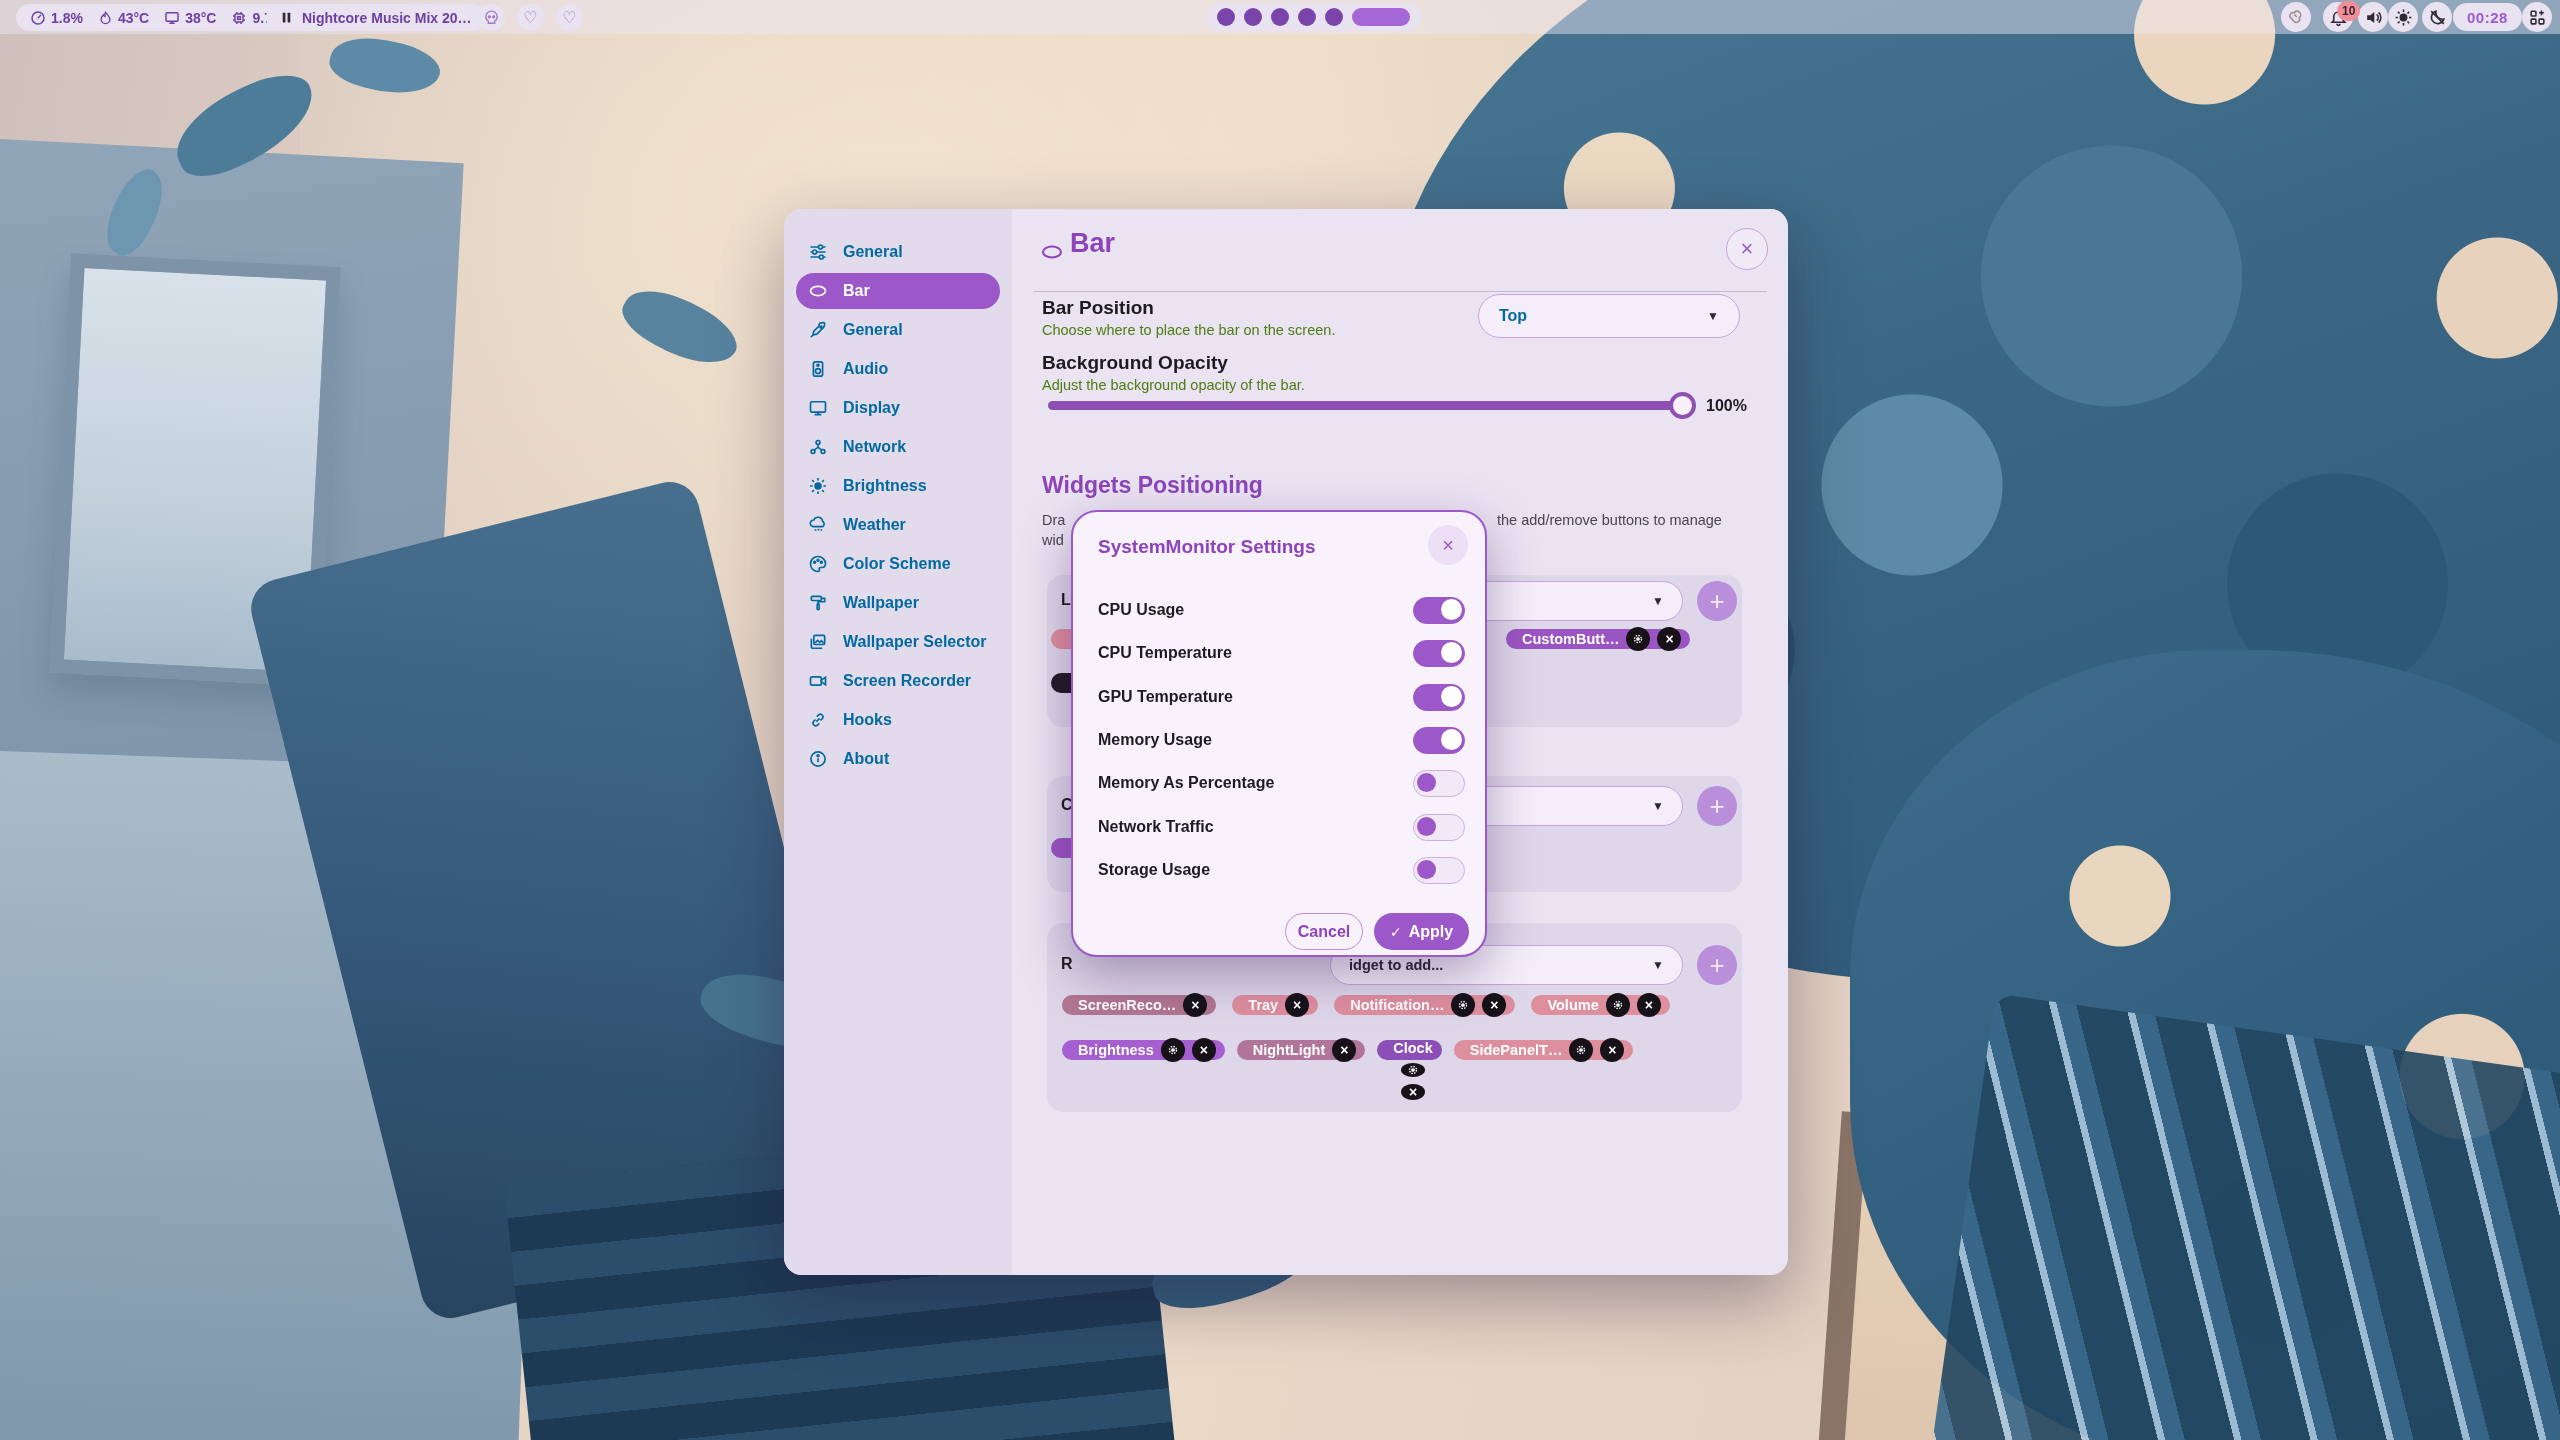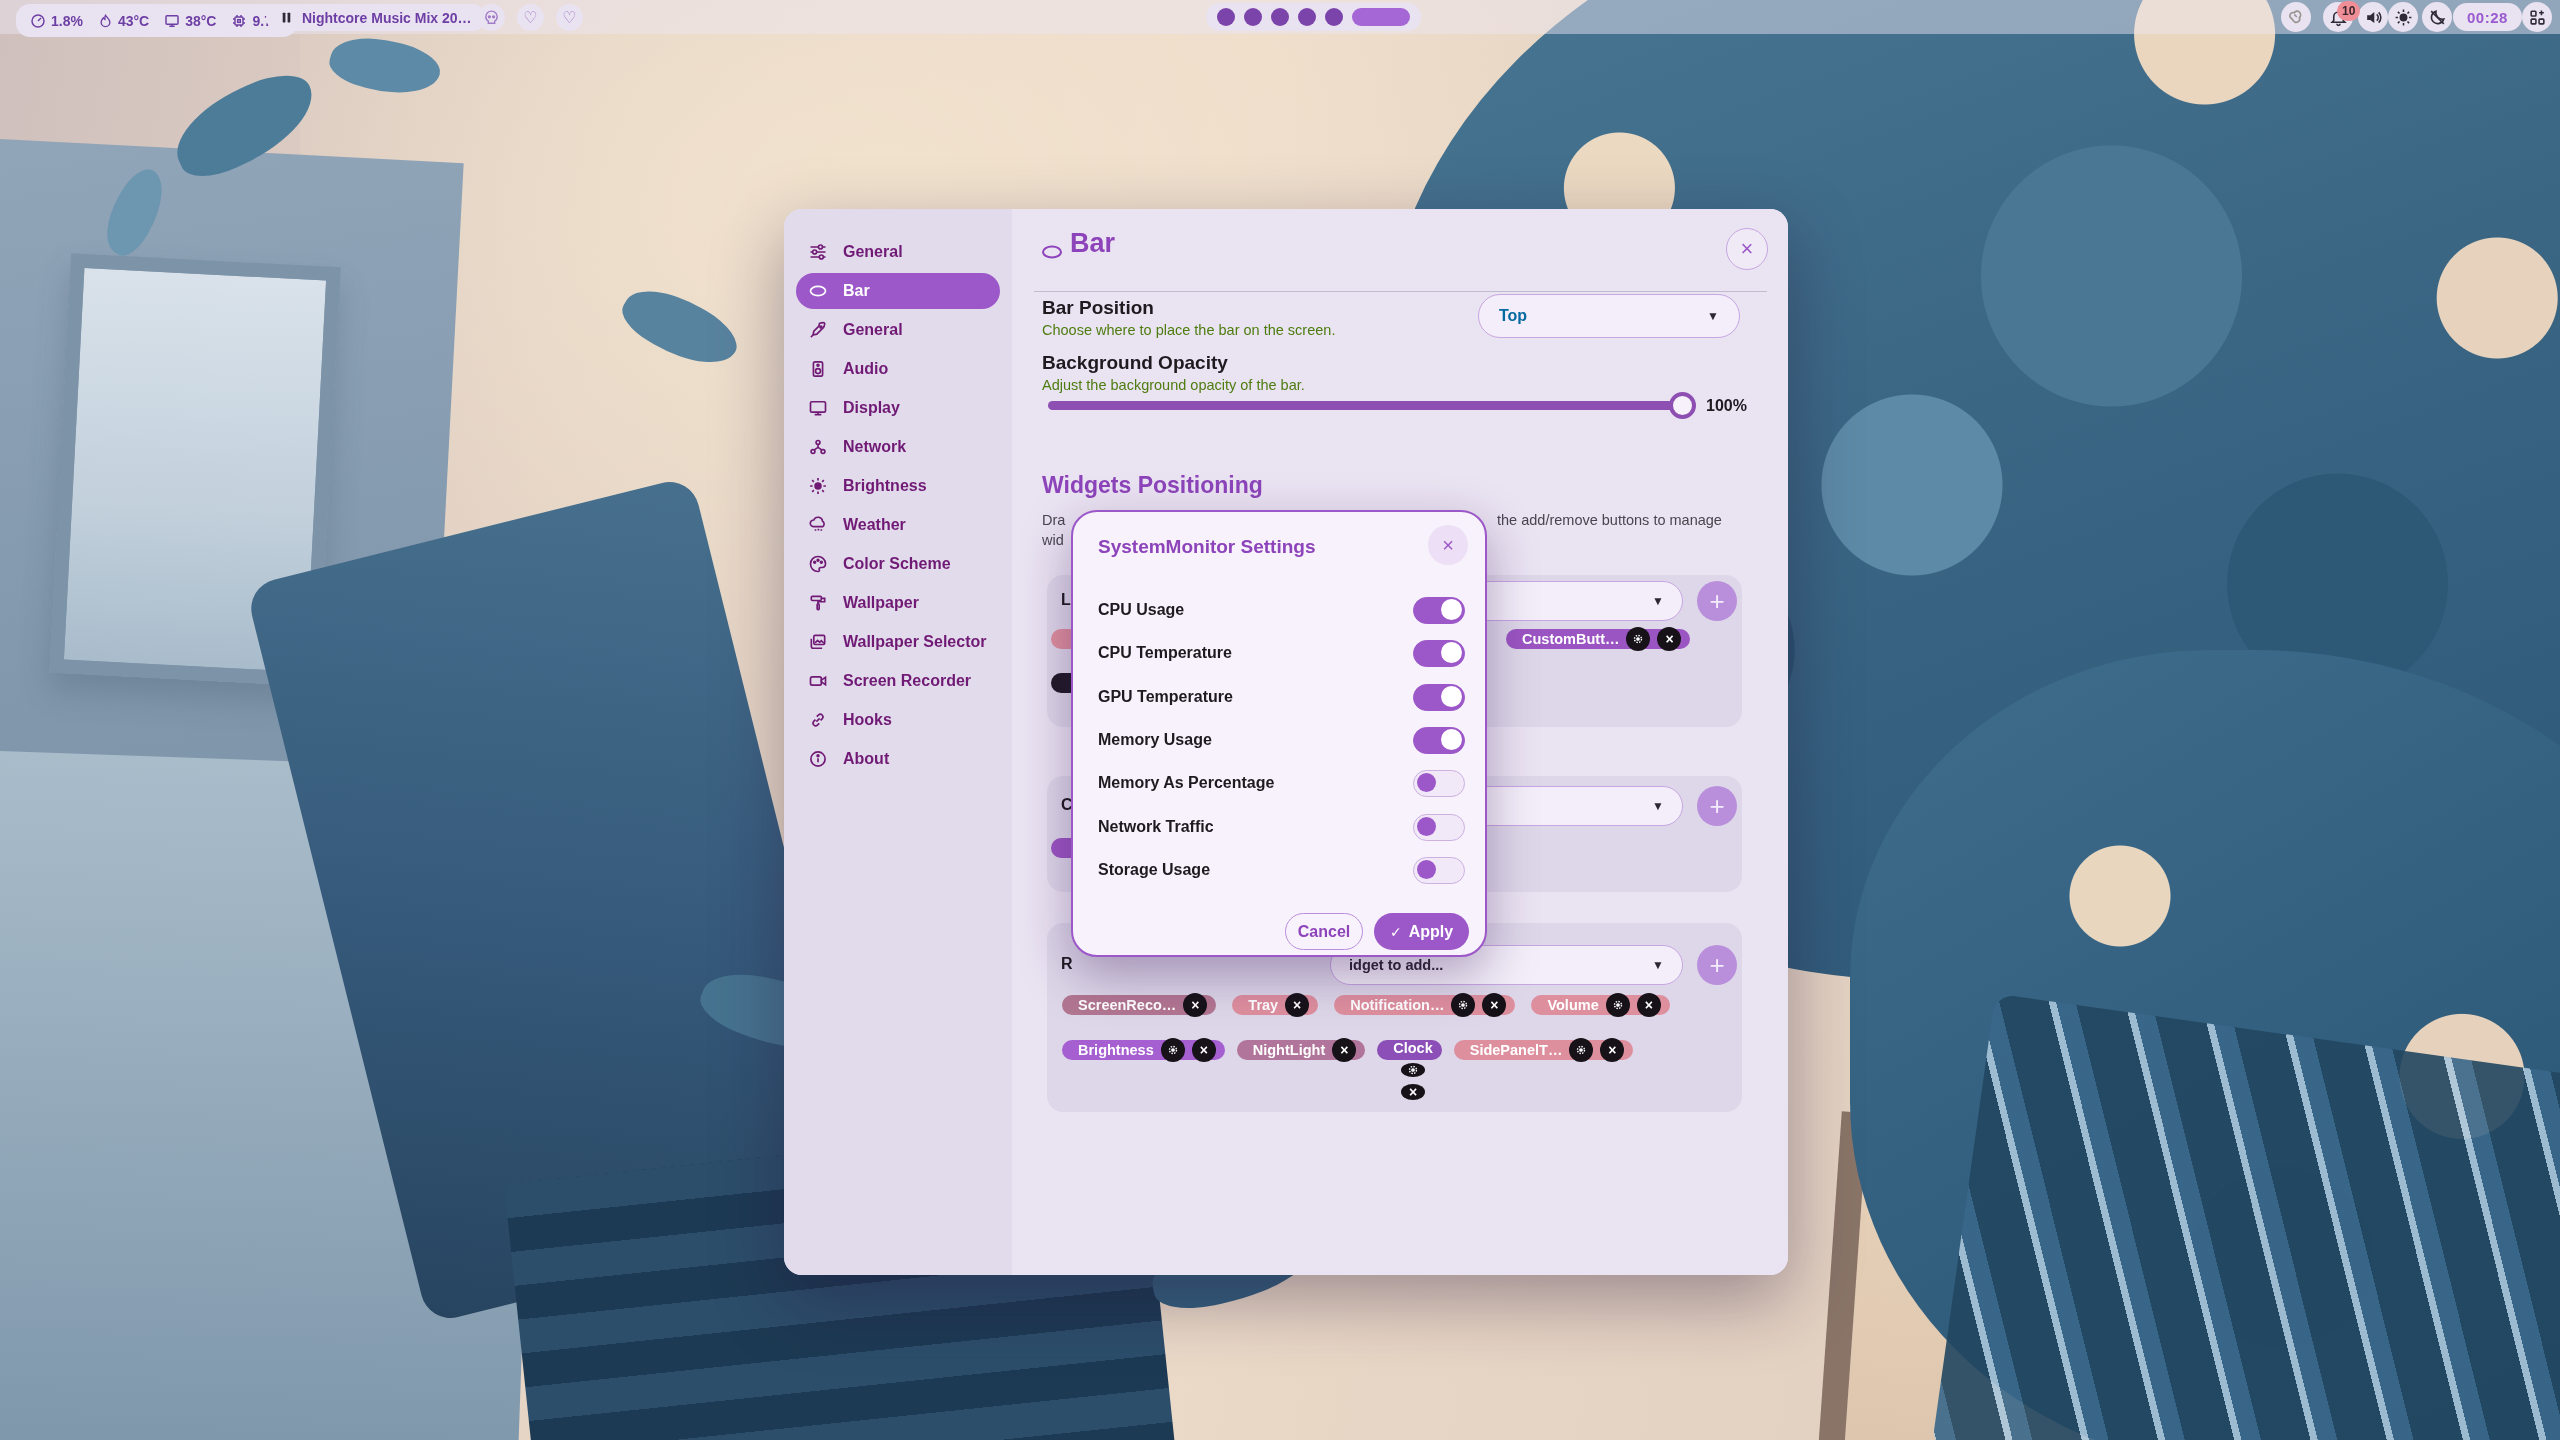--- a/index.html
+++ b/index.html
@@ -39,41 +39,41 @@
   .wp-leaf.l3 { left:90px; top:190px; width:90px; height:44px; transform:rotate(-60deg); background:#6d97b0; }
   .wp-leaf.l4 { left:620px; top:300px; width:120px; height:55px; transform:rotate(30deg); background:#58839f; }
   .wp-leaf.l5 { left:1180px; top:520px; width:140px; height:60px; transform:rotate(-15deg); background:#9dbbcf; opacity:.7; }
   .wp-leaf.l6 { left:700px; top:980px; width:150px; height:64px; transform:rotate(20deg); background:#46738f; }
   .wp-leaf.l7 { left:1150px; top:1230px; width:170px; height:70px; transform:rotate(-12deg); background:#35607e; }
   .wp-pale-wall { left:1830px; top:1120px; width:260px; height:330px; background:linear-gradient(180deg,#e8d3ba 0%,#ddc6ad 100%); transform:rotate(4deg); border-left:26px solid #8a7468; }
 
   
   .topbar { position:absolute; left:0; top:0; width:2560px; height:34px; background:rgba(236,229,243,.48); display:block; z-index:40; }
   .pill { position:absolute; background:#e9e2f1; border-radius:14px; display:flex; align-items:center; }
-  .bar-stats { left:16px; top:4px; height:33px; padding:0 14px; gap:15px; }
+  .bar-stats { left:16px; top:4px; height:27px; padding:0 14px; gap:15px; }
   .stat { display:flex; align-items:center; gap:5px; color:#6d3fa4; font-size:14px; font-weight:700; }
   .stat svg { display:block; }
   .bar-media { left:266px; top:4px; height:27px; padding:0 14px; gap:9px; }
   .media-title { color:#6d3fa4; font-size:14px; font-weight:700; white-space:nowrap; }
   .bar-circle { position:absolute; top:4px; width:27px; height:27px; border-radius:50%; background:#e9e2f1; display:flex; align-items:center; justify-content:center; color:#a27cc6; }
   .bc1{ left:478px; } .bc2{ left:517px; } .bc3{ left:556px; }
   .heart-glyph { font-size:16px; line-height:1; color:#a27cc6; }
   .workspaces { left:1206px; top:3px; height:28px; padding:0 11px; gap:9px; background:#e9e2f1; }
   .ws-dot { width:18px; height:18px; border-radius:50%; background:#7b44ab; }
   .ws-active { width:58px; height:18px; border-radius:10px; background:#a667d6; }
   .tr-circle { position:absolute; top:2px; width:30px; height:30px; border-radius:50%; background:#e9e2f1; display:flex; align-items:center; justify-content:center; color:#2f2a38; }
   .tray-app { left:2281px; } .bell { left:2323px; } .spk { left:2358px; } .sun { left:2388px; } .moon { left:2422px; } .apps { left:2522px; }
   .badge { position:absolute; left:2337px; top:1px; min-width:22px; height:20px; padding:0 5px; background:#ef8e96; border-radius:10px; color:#3a272c; font-size:12px; font-weight:700; display:flex; align-items:center; justify-content:center; z-index:41; }
   .clockpill { left:2453px; top:3px; height:28px; padding:0 14px; background:#e9e2f1; }
   .clock-text { color:#9a5ad0; font-size:15px; font-weight:700; letter-spacing:.5px; }
 
   
   .window { position:absolute; left:784px; top:209px; width:1004px; height:1066px; background:#e7e0ef; border-radius:18px; box-shadow:0 24px 70px rgba(35,18,55,.38); z-index:10; }
   .sidebar { position:absolute; left:0; top:0; width:228px; height:100%; background:#e2dbeb; border-radius:18px 0 0 18px; padding-top:22px; }
-  .side-item { position:relative; margin:3px 12px; height:36px; border-radius:18px; display:flex; align-items:center; gap:15px; padding:0 12px; color:#701a75; cursor:default; }
+  .side-item { position:relative; margin:3px 12px; height:36px; border-radius:18px; display:flex; align-items:center; gap:15px; padding:0 12px; color:#0369a1; cursor:default; }
   .side-item .lbl { font-size:16px; font-weight:700; white-space:nowrap; }
   .side-item.active { background:#9c57c9; color:#ffffff; }
   .side-item svg { flex:0 0 auto; display:block; }
   .main { position:absolute; left:228px; top:0; right:0; bottom:0; background:#eae3f2; border-radius:0 18px 18px 0; }
 
   .hdr-icon { position:absolute; left:256px; top:30px; color:#8d44ba; }
   .hdr-title { position:absolute; left:286px; top:19px; font-size:27px; font-weight:700; color:#8d44ba; }
   .win-close { position:absolute; left:942px; top:19px; width:42px; height:42px; border-radius:50%; border:1.5px solid #c8a5e2; color:#9c57c9; font-size:22px; display:flex; align-items:center; justify-content:center; background:rgba(255,255,255,.25); }
   .divider { position:absolute; left:250px; top:82px; width:733px; height:1px; background:#c2bacf; }
 

